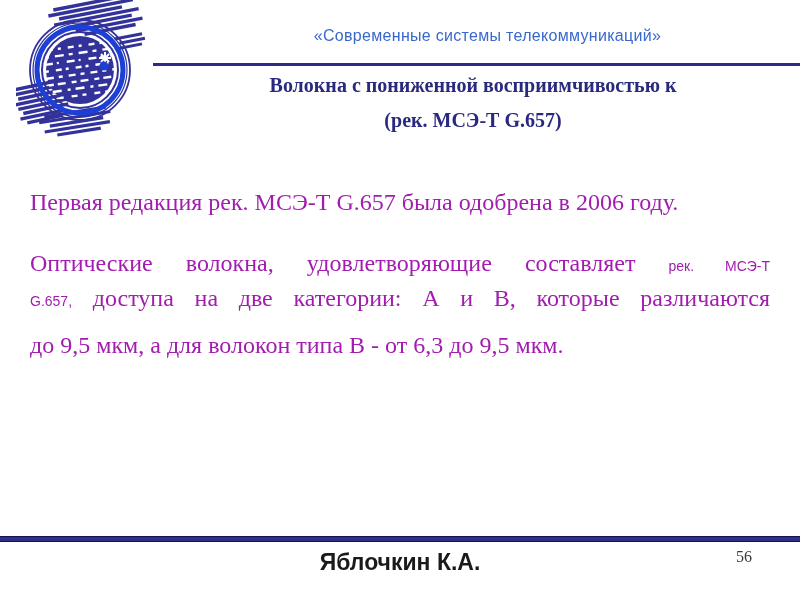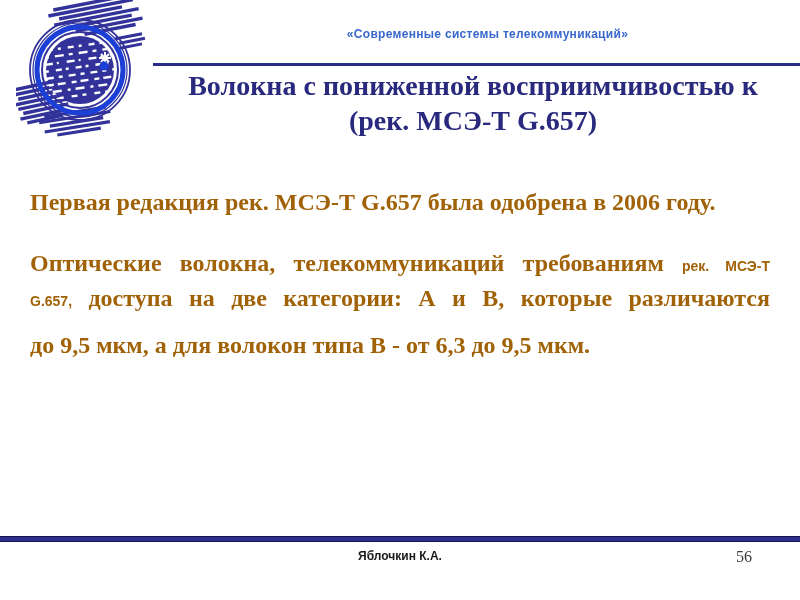--- a/index.html
+++ b/index.html
@@ -11,56 +11,55 @@
     overflow: hidden;
     font-family: "Liberation Serif", serif;
   }
 
   
   .course-title {
     position: absolute;
     left: 175px; top: 27px; width: 625px;
     text-align: center;
     font-family: "Liberation Sans", sans-serif;
-    font-weight: bold;
-    font-size: 12px;
+    font-weight: normal;
+    font-size: 16px;
     letter-spacing: 0.3px;
     color: #3968cc;
   }
 
   
   .logo { position: absolute; left: 16px; top: 0; width: 130px; height: 150px; }
 
   
   .title-rule {
     position: absolute;
     left: 153px; top: 63px; width: 647px; height: 3px;
     background: #2b2b8a;
   }
   .slide-title {
     position: absolute;
     left: 153px; top: 68px; width: 640px;
     text-align: center;
     font-family: "Liberation Serif", serif;
     font-weight: bold;
-    font-size: 28px;
+    font-size: 20px;
     line-height: 35px;
     color: #29297e;
   }
   .slide-title .t-line { white-space: nowrap; }
 
   
   .body-text {
     position: absolute;
     left: 30px; top: 186px; width: 740px;
     font-family: "Liberation Serif", serif;
     font-size: 24px;
     line-height: 32px;
-    color: #a16207;
-    font-weight: bold;
+    color: #a21caf;
   }
   .p1 { margin: 0 0 29px 0; }
   .p2 { margin: 0; }
   .jline { text-align: justify; text-align-last: justify; }
   .lline { text-align: left; margin-top: 12px; }
   .sans-frag {
     font-family: "Liberation Sans", sans-serif;
     font-size: 14px;
   }
 
@@ -71,21 +70,21 @@
     background: #2e2e8f;
     border-top: 1px solid #14144a;
     border-bottom: 1px solid #14144a;
   }
   .footer-author {
     position: absolute;
     left: 0; top: 549px; width: 800px;
     text-align: center;
     font-family: "Liberation Sans", sans-serif;
     font-weight: bold;
-    font-size: 12px;
+    font-size: 23px;
     color: #1a1a1a;
   }
   .page-number {
     position: absolute;
     left: 736px; top: 548px;
     font-family: "Liberation Serif", serif;
     font-size: 16px;
     color: #3a3a3a;
   }
 </style>
@@ -163,21 +162,21 @@
 
   <div class="slide-title">
     <div class="t-line">Волокна с пониженной восприимчивостью к</div>
     <div class="t-line">(рек. МСЭ-Т G.657)</div>
   </div>
 
   <div class="body-text">
     <p class="p1">Первая редакция рек. МСЭ-Т G.657 была одобрена в 2006 году.</p>
     <div class="p2">
       <div class="jline">
-        <span>Оптические волокна, телекоммуникаций требованиям</span>
+        <span>Оптические волокна, удовлетворяющие составляет</span>
         <span class="sans-frag">рек. МСЭ-Т</span>
       </div>
       <div class="jline">
         <span class="sans-frag">G.657,</span>
         <span>доступа на две категории: А и В, которые различаются</span>
       </div>
       <div class="lline">до 9,5 мкм, а для волокон типа В - от 6,3 до 9,5 мкм.</div>
     </div>
   </div>
 

